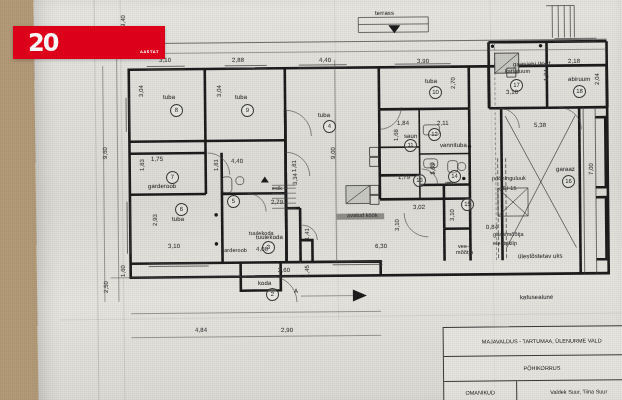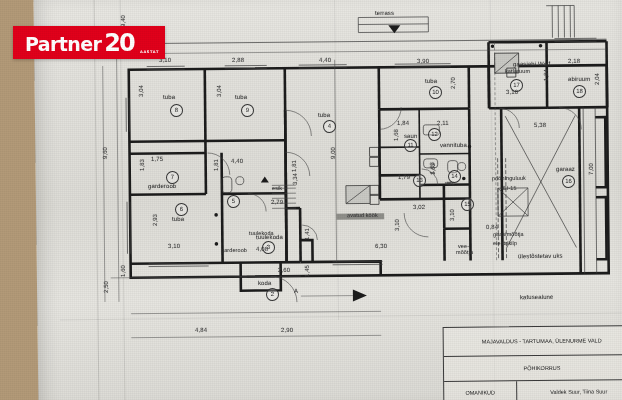--- a/index.html
+++ b/index.html
@@ -366,19 +366,18 @@
   </div>
   <div class="tb-row" style="height:22px;">
     <div class="tb-cell tb-left">OMANIKUD</div>
     <div class="tb-cell tb-right">Valdek Suur, Tiina Suur</div>
   </div>
 
 </div>
 
 <div id="watermark">
   <div id="wm-text">
-    <span>Partner</span>
     <span id="wm-20">20</span>
   </div>
   <div id="wm-sub">AASTAT</div>
 </div>
 
 <div class="grain"></div>
 
 </body></html>

